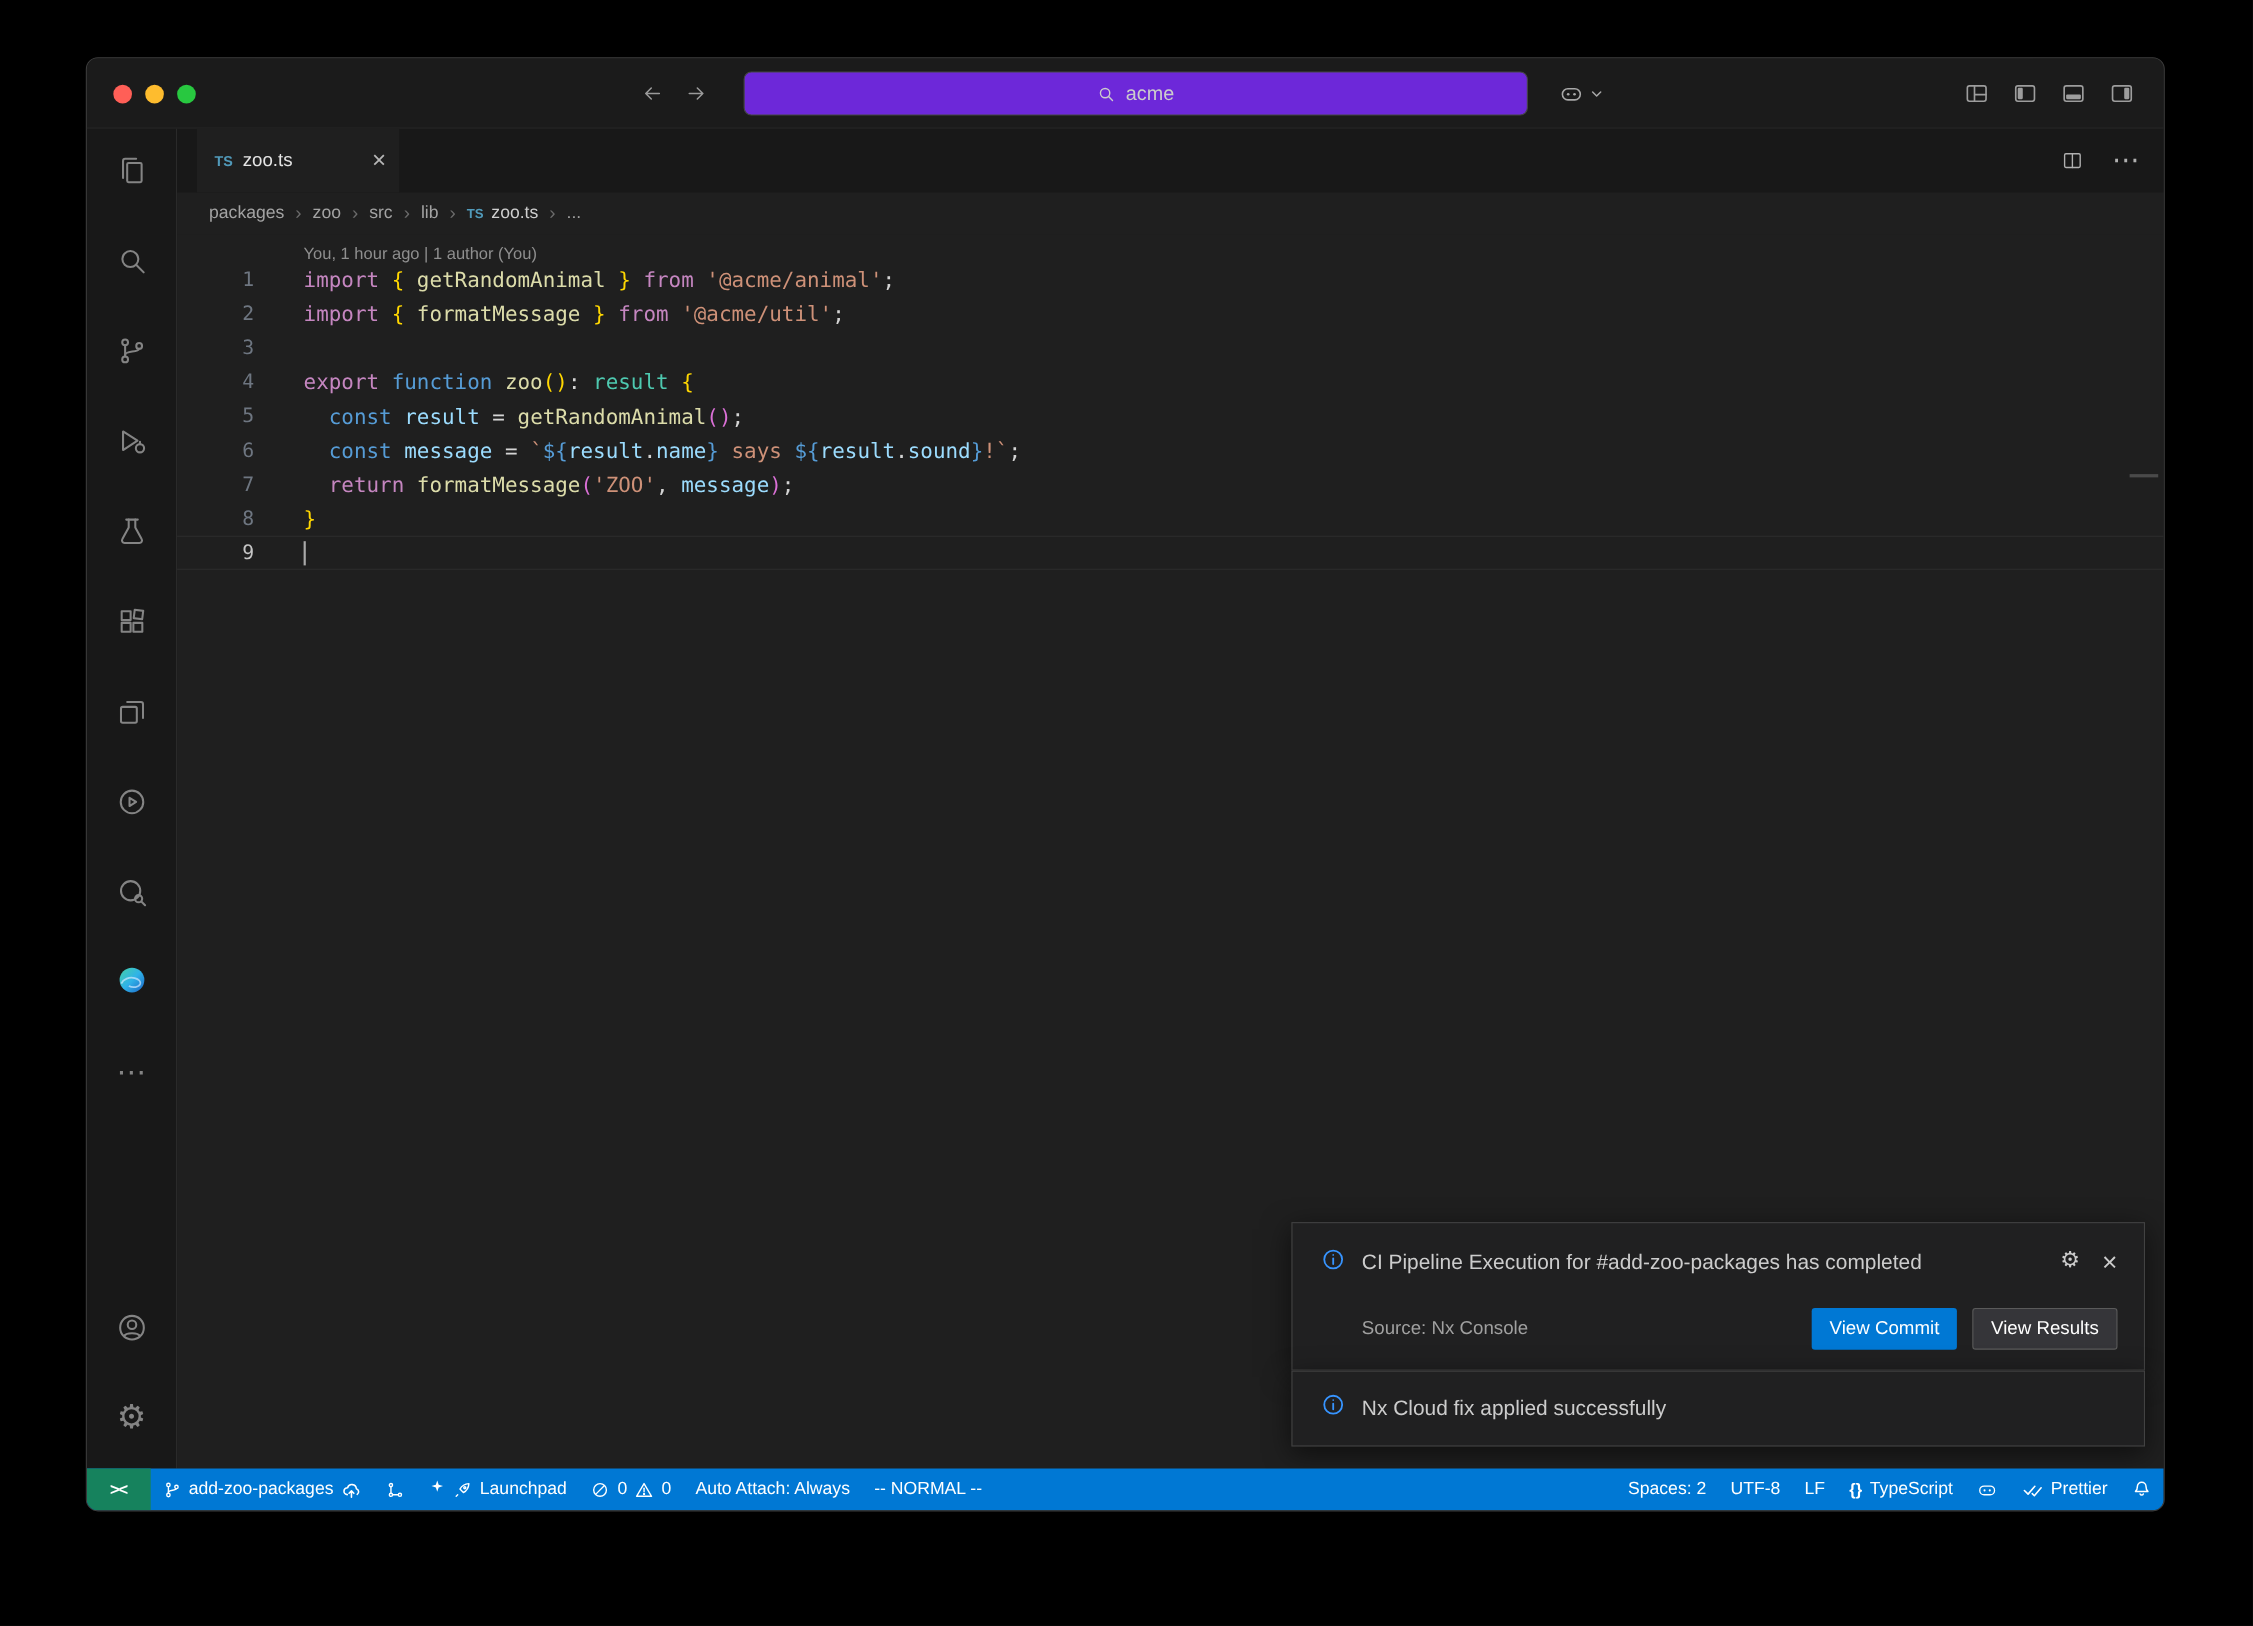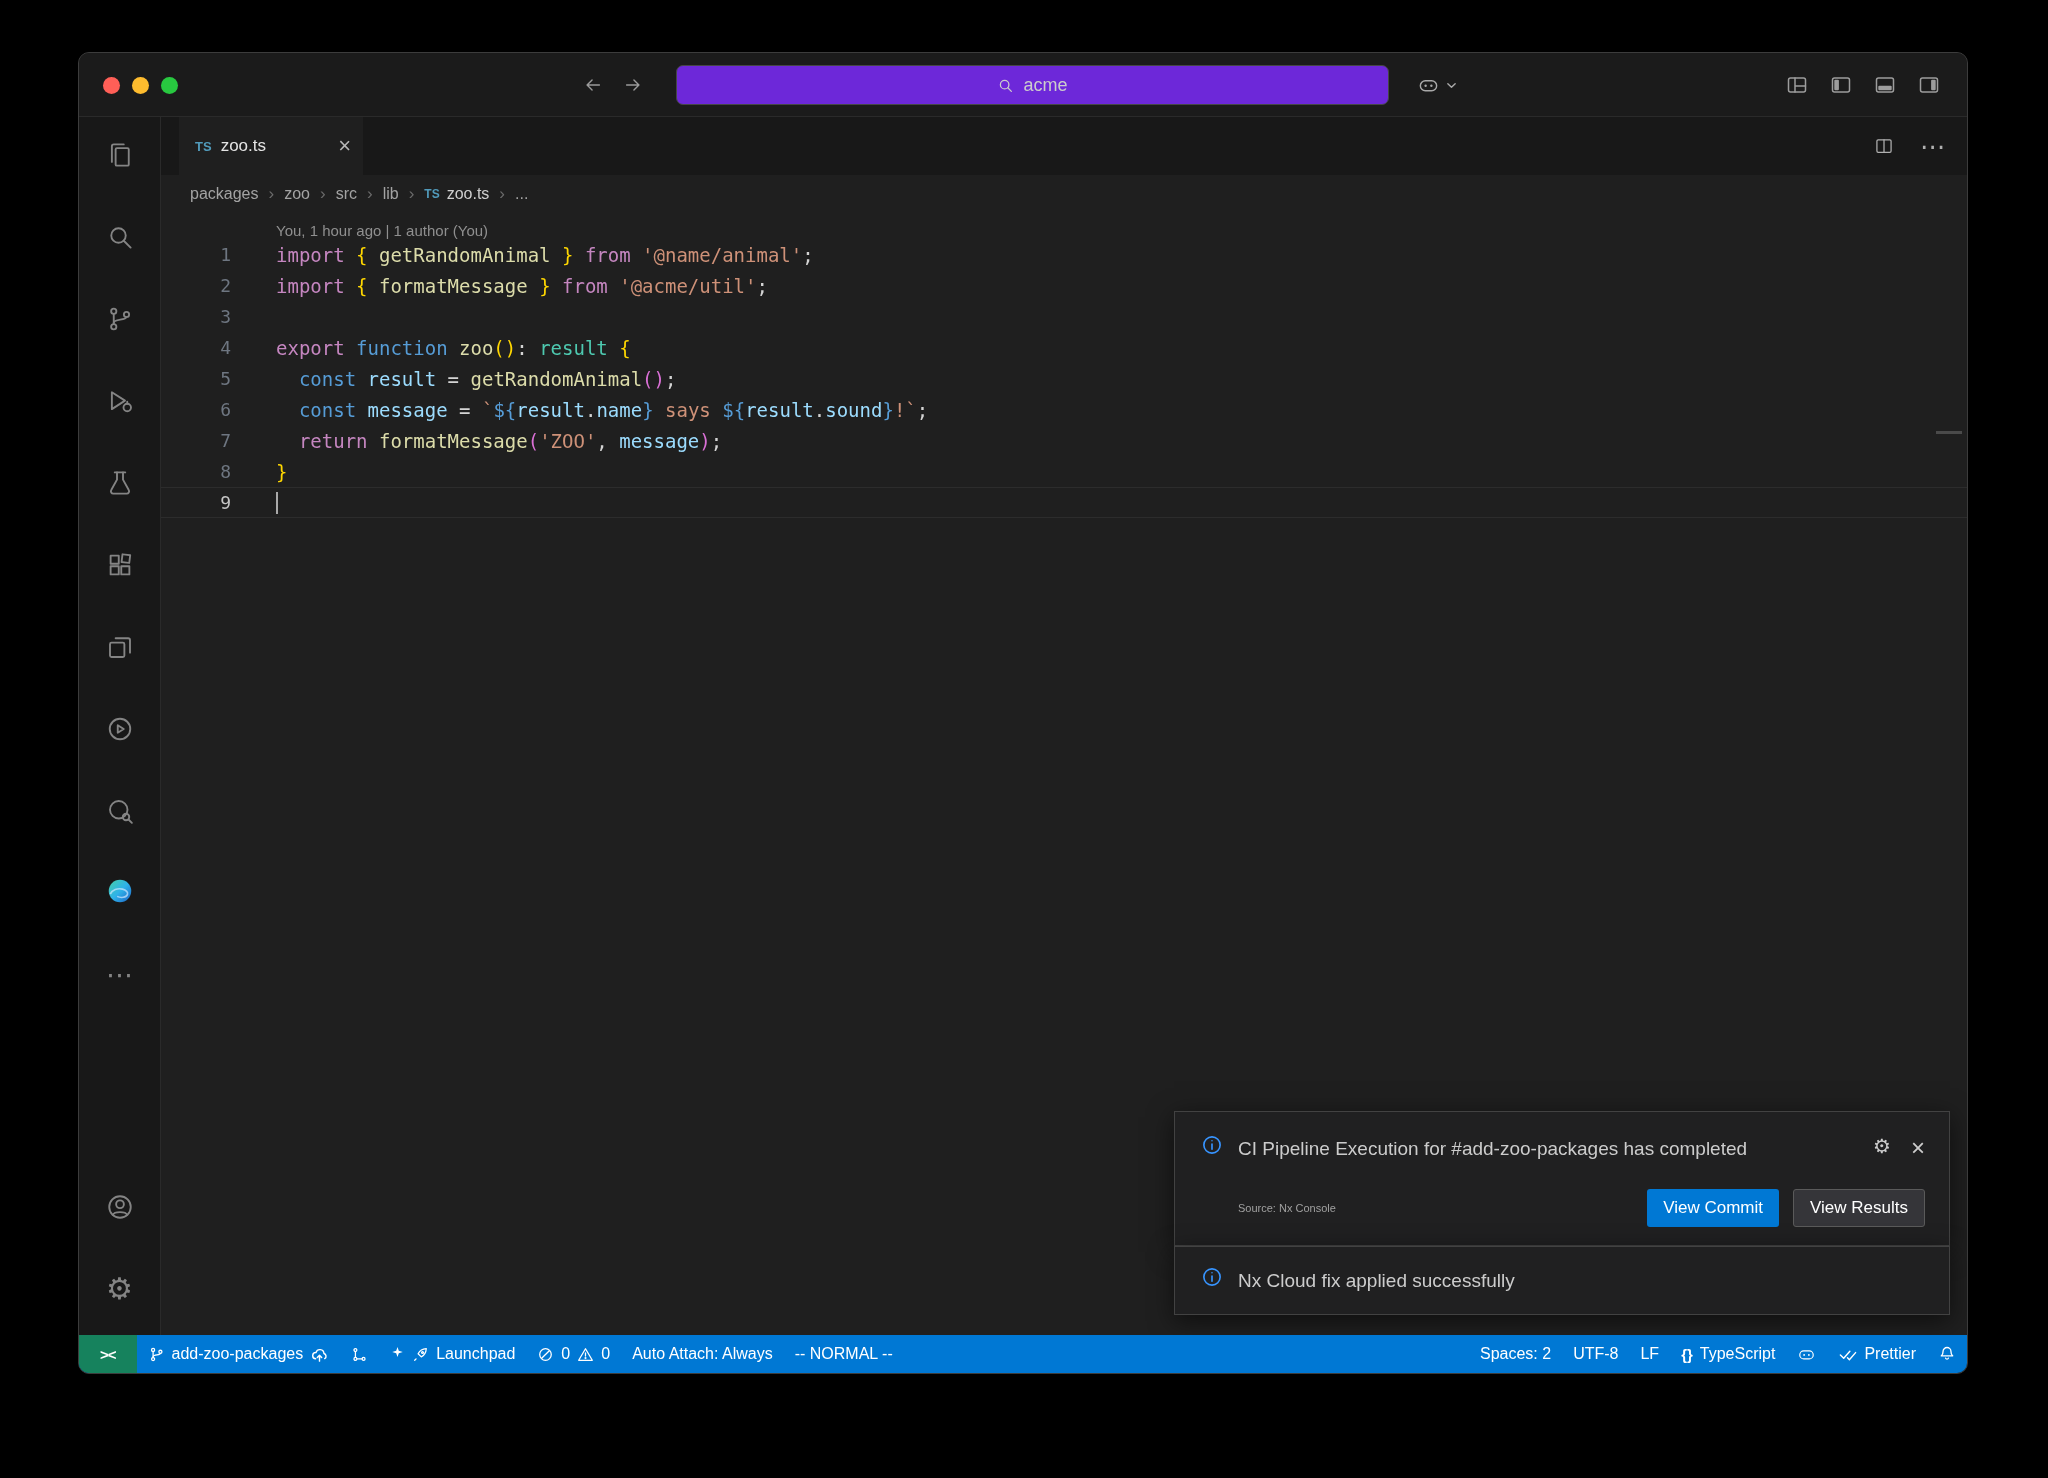--- a/index.html
+++ b/index.html
@@ -68,21 +68,21 @@
   
   .toasts { position:absolute; right:17px; bottom:58px; width:776px; display:flex; flex-direction:column; z-index:5; }
   .toast { background:#202021; border:1px solid #424242; box-shadow:0 6px 24px rgba(0,0,0,.55); }
   .toast.big { padding:22px 24px 18px 26px; }
   .toast-head { display:flex; gap:15px; }
   .toast-msg { width:515px; color:#cccccc; font-size:19px; line-height:29px; }
   .toast-actions { margin-left:auto; display:flex; gap:20px; color:#cccccc; align-items:flex-start; padding-top:2px; }
   .toast-gear { font-size:20px; color:#cccccc; line-height:1; }
   .toast-close { font-size:24px; color:#cccccc; line-height:1; }
   .toast-foot { display:flex; align-items:center; margin-top:26px; padding-left:37px; }
-  .toast-source { color:#a0a0a0; font-size:11px; }
+  .toast-source { color:#a0a0a0; font-size:17px; }
   .toast-buttons { margin-left:auto; display:flex; gap:14px; }
   .btn { font-size:17px; padding:8px 16px; border-radius:3px; border:none; color:#fff; font-family:inherit; cursor:default; }
   .btn.primary { background:#0078d4; }
   .btn.secondary { background:#353539; border:1px solid #5a5a5a; }
   .toast.small { padding:19px 40px 19px 26px; display:flex; gap:15px; align-items:flex-start; }
   .toast.small .toast-msg { width:auto; }
 
   
   .statusbar { position:absolute; left:0; right:0; bottom:0; height:38px; background:#0078d4;
     display:flex; align-items:stretch; color:#fff; font-size:16px; z-index:6; }
@@ -325,21 +325,21 @@
         </span>
         <span class="bc-sep">›</span>
         <span>...</span>
       </div>
 
       <div class="editor">
         <div class="codelens">You, 1 hour ago | 1 author (You)</div>
         <div id="code-lines">
             <div class="code-line">
               <span class="gutter">1</span>
-              <span class="codetxt"><span class="tk-kw">import </span><span class="tk-b1">{ </span><span class="tk-fn">getRandomAnimal</span><span class="tk-b1"> }</span><span class="tk-kw"> from </span><span class="tk-str">'@name/animal'</span><span class="tk-pn">;</span></span>
+              <span class="codetxt"><span class="tk-kw">import </span><span class="tk-b1">{ </span><span class="tk-fn">getRandomAnimal</span><span class="tk-b1"> }</span><span class="tk-kw"> from </span><span class="tk-str">'@acme/animal'</span><span class="tk-pn">;</span></span>
             </div>
             <div class="code-line">
               <span class="gutter">2</span>
               <span class="codetxt"><span class="tk-kw">import </span><span class="tk-b1">{ </span><span class="tk-fn">formatMessage</span><span class="tk-b1"> }</span><span class="tk-kw"> from </span><span class="tk-str">'@acme/util'</span><span class="tk-pn">;</span></span>
             </div>
             <div class="code-line">
               <span class="gutter">3</span>
               <span class="codetxt"></span>
             </div>
             <div class="code-line">

